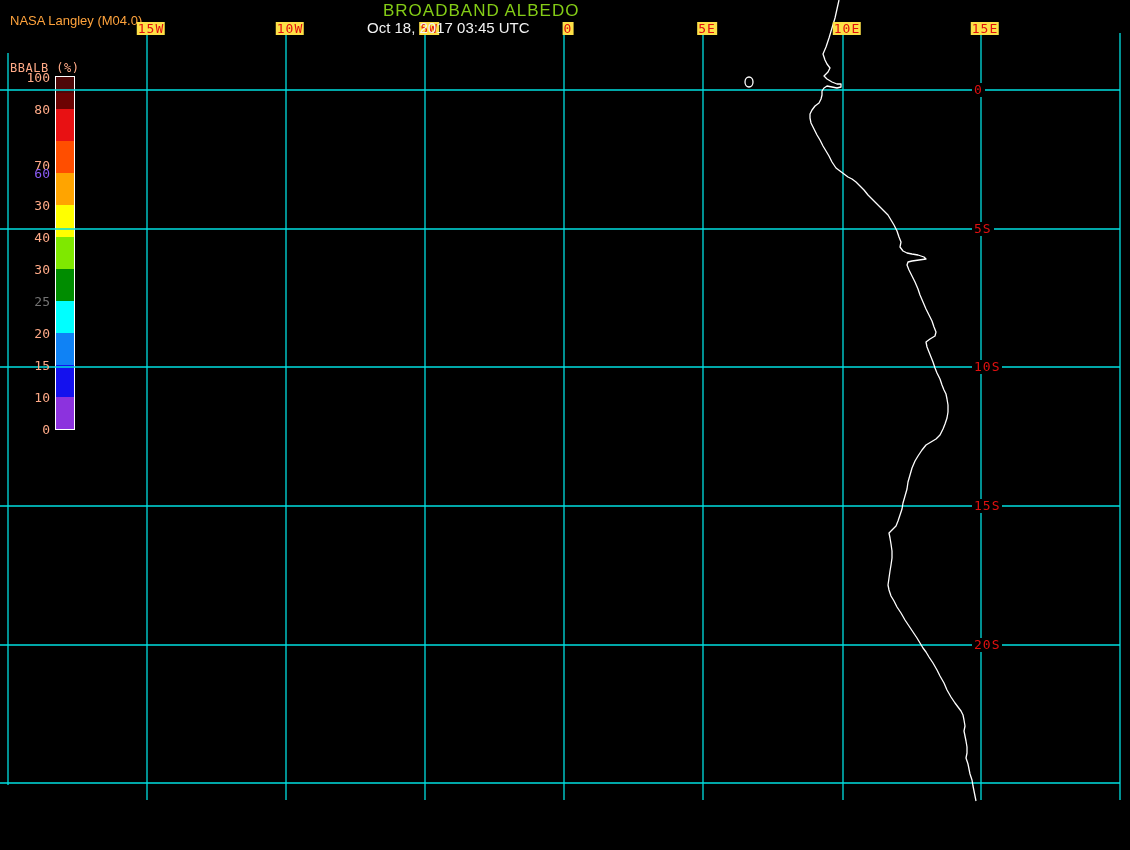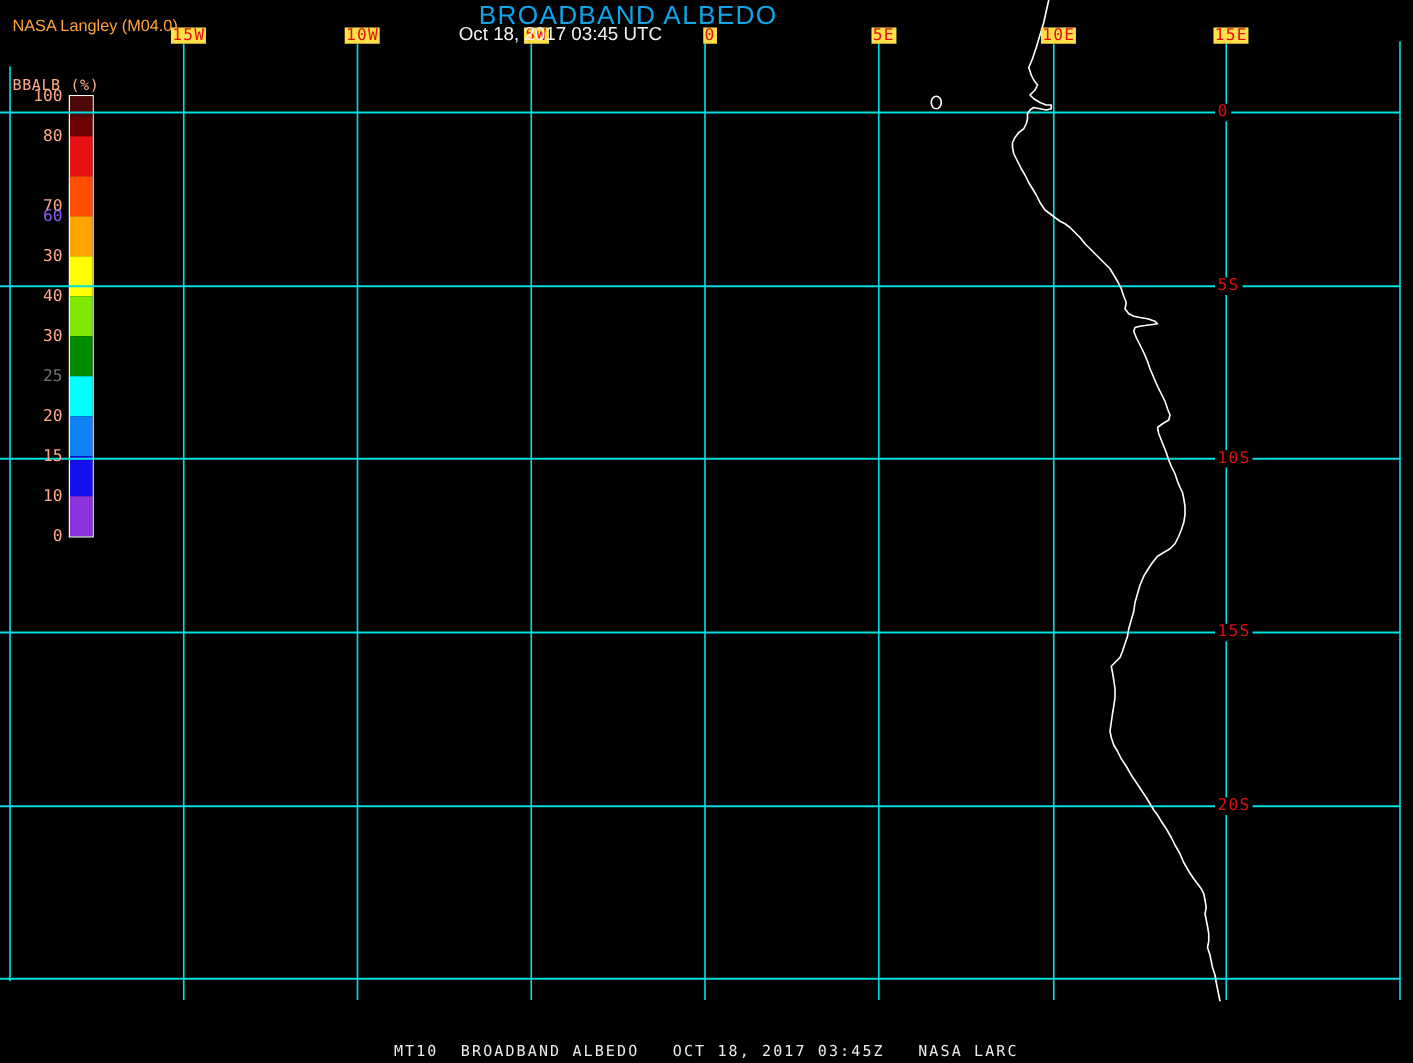--- a/index.html
+++ b/index.html
@@ -28,22 +28,22 @@
   .lat-label{
     position:absolute;left:972px;font-size:13px;line-height:14px;letter-spacing:1px;
     background:#000;padding:0 2px;z-index:5;white-space:nowrap;
   }
   .agency{
     position:absolute;left:10px;top:13px;
     font-family:"Liberation Sans", sans-serif;font-size:13px;z-index:4;
   }
   .title{
     position:absolute;left:383px;top:1px;
-    font-family:"Liberation Sans", sans-serif;font-size:21px;letter-spacing:1px;
-    color:#0ea5e9;z-index:6;white-space:nowrap;text-align:right;
+    font-family:"Liberation Sans", sans-serif;font-size:17px;letter-spacing:1px;
+    color:#84cc16;z-index:6;white-space:nowrap;text-align:right;
   }
   .datetime{
     position:absolute;left:367px;top:19px;
     font-family:"Liberation Sans", sans-serif;font-size:15px;
     color:#f2f2f2;z-index:6;white-space:nowrap;
   }
   .caption{
     position:absolute;left:0;top:834px;width:100%;text-align:center;
     font-size:12px;letter-spacing:1.7px;color:#ebebeb;z-index:4;white-space:pre;
   }
@@ -89,21 +89,20 @@
     </div>
 
   <div class="cb-title" style="color: rgb(255, 170, 135);">BBALB (%)</div>
 
   <div class="agency" style="color: rgb(255, 163, 60);">NASA Langley (M04.0)</div>
 
   <div class="title">BROADBAND ALBEDO</div>
 
   <div class="datetime">Oct 18, 2017 03:45 UTC</div>
 
-  <div class="caption">MT10  BROADBAND ALBEDO   OCT 18, 2017 03:45Z   NASA LARC</div>
 
 <div class="cb-tick" style="top: 71px; color: rgb(255, 170, 135);">100</div>
     <div class="cb-tick" style="top: 103px; color: rgb(255, 170, 135);">80</div>
     <div class="cb-tick" style="top: 135px; color: rgb(255, 170, 135); margin-top: 24px;">70</div>
     <div class="cb-tick" style="top: 167px; color: #8b5cf6;">60</div>
     <div class="cb-tick" style="top: 199px; color: rgb(255, 170, 135);">30</div>
     <div class="cb-tick" style="top: 231px; color: rgb(255, 170, 135);">40</div>
     <div class="cb-tick" style="top: 263px; color: rgb(255, 170, 135);">30</div>
     <div class="cb-tick" style="top: 295px; color: #737373;">25</div>
     <div class="cb-tick" style="top: 327px; color: rgb(255, 170, 135);">20</div>

